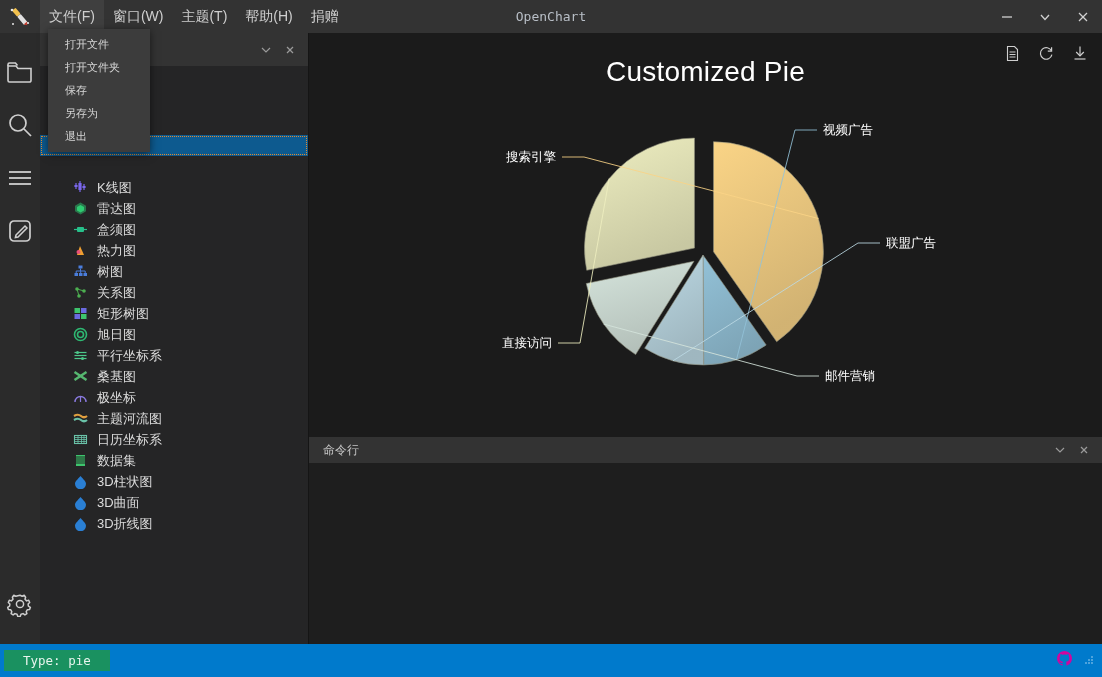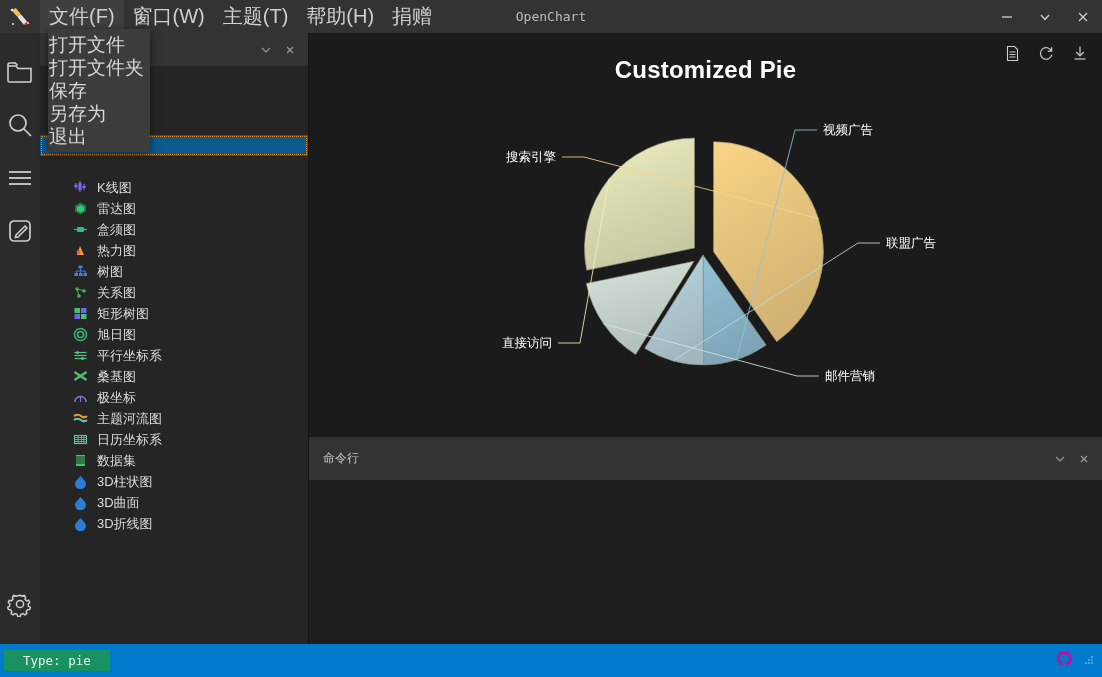--- a/index.html
+++ b/index.html
@@ -16,21 +16,21 @@
     position: absolute; top: 0; left: 0; width: 1102px; height: 33px;
     background: #333333; display: flex; align-items: center;
   }
   .app-logo {
     width: 40px; height: 33px; display: flex;
     align-items: center; justify-content: center;
   }
   .menubar { display: flex; align-items: center; height: 33px; }
   .menu-item {
     padding: 0 9px; height: 33px; line-height: 33px;
-    color: #cfcfcf; font-size: 20px; white-space: nowrap; cursor: default;
+    color: #cfcfcf; font-size: 14px; white-space: nowrap; cursor: default;
   }
   .menu-item.active { background: #3f3f3f; }
   .titlebar-title {
     position: absolute; left: 0; right: 0; text-align: center;
     color: #b9bfc7; font-size: 13px;
     font-family: "DejaVu Sans Mono", "Liberation Mono", monospace;
     pointer-events: none;
   }
   .winctrls {
     position: absolute; right: 0; top: 0; height: 33px;
@@ -75,48 +75,48 @@
   .chart-row .lbl { color: #dcdcdc; font-size: 13px; white-space: nowrap; }
   .chart-row .ico { width: 16px; height: 16px; flex: none; display:flex; align-items:center; justify-content:center; }
 
   
   .dropdown {
     position: absolute; top: 29px; left: 48px; width: 102px;
     background: #3c3c3c; z-index: 40; padding: 4px 0;
     box-shadow: 0 2px 8px rgba(0,0,0,.55);
   }
   .dd-item {
-    height: 23px; line-height: 23px; padding-left: 1px;
-    color: #d6d6d6; font-size: 19px; white-space: nowrap; cursor: default;
+    height: 23px; line-height: 23px; padding-left: 17px;
+    color: #d6d6d6; font-size: 11px; white-space: nowrap; cursor: default;
   }
 
   
   .chart-panel {
     position: absolute; top: 33px; left: 309px; width: 793px; height: 404px;
     background: #1b1b1b;
   }
   .chart-tools {
     position: absolute; top: 10px; right: 12px; display: flex; gap: 14px; z-index: 5;
   }
   .ctool { width: 20px; height: 20px; display:flex; align-items:center; justify-content:center; cursor: default; }
   .chart-title {
     position: absolute; top: 23px; left: 0; width: 100%;
-    text-align: center; color: #ffffff; font-size: 24px; font-weight: bold;
+    text-align: center; color: #ffffff; font-size: 28px; font-weight: normal;
     letter-spacing: .2px;
   }
   .chart-svg { position: absolute; top: 0; left: 0; }
   .pie-label { font-size: 12.5px; fill: #ffffff; font-family: "Liberation Sans", sans-serif; }
 
   
   .console {
     position: absolute; top: 437px; left: 309px; width: 793px; height: 207px;
     background: #1e1e1e;
   }
   .console-head {
-    height: 43px; background: #333333; display: flex;
+    height: 26px; background: #333333; display: flex;
     align-items: center; padding: 0 6px 0 14px;
   }
   .console-title { color: #c6c6c6; font-size: 12px; flex: 1; }
   .console-body { height: 181px; background: #1e1e1e; }
 
   
   .statusbar {
     position: absolute; left: 0; bottom: 0; width: 1102px; height: 33px;
     background: #007acc; display: flex; align-items: center;
   }

